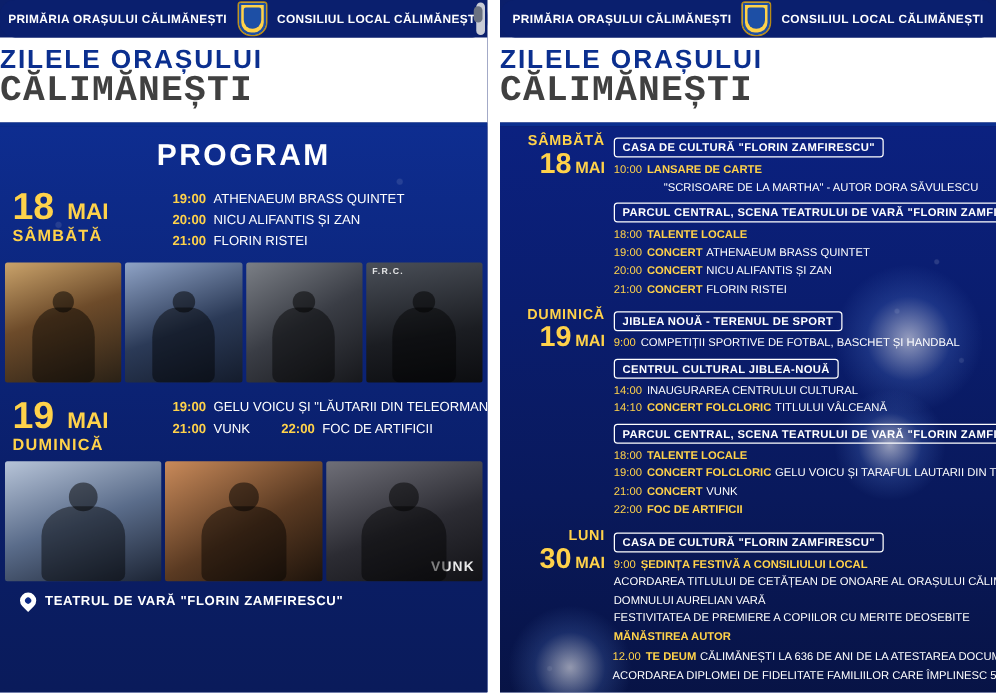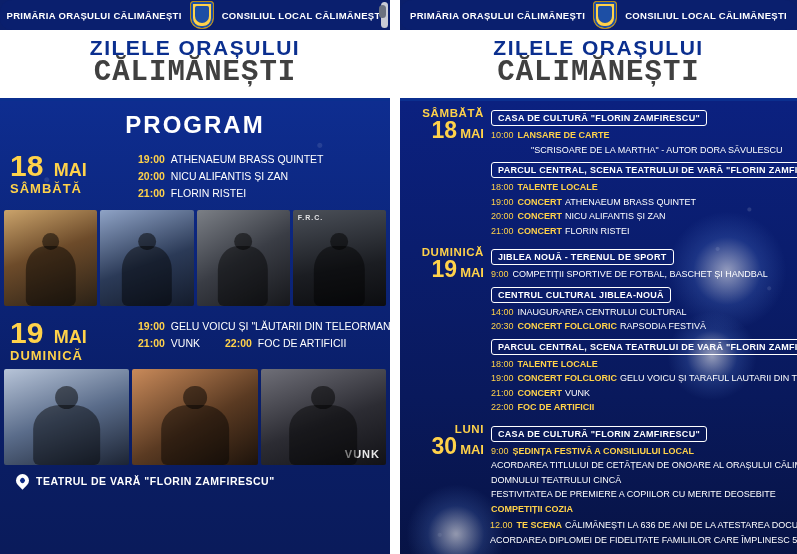--- a/index.html
+++ b/index.html
@@ -23,21 +23,21 @@
     border-radius:3px 3px 11px 11px;
     position:relative;flex:0 0 auto;
     box-shadow:inset 0 0 0 2px #1d4fa5;
   }
   .crest:after{
     content:"";position:absolute;left:4px;top:4px;right:4px;bottom:5px;
     background:#1d4fa5;border-radius:2px 2px 8px 8px;
   }
 
   .title-band{
-    background:#ffffff;text-align:center;padding:6px 0 9px 0;
+    background:#ffffff;padding:6px 0 9px 0;
   }
   .title-band .l1{
     color:#0b2f8f;font-size:21px;font-weight:bold;letter-spacing:1.5px;
     font-family:"Liberation Sans",sans-serif;
   }
   .title-band .l2{
     color:#404040;font-size:29px;font-weight:bold;letter-spacing:1px;
     margin-top:-4px;
     font-family:Liberation Mono, monospace;
   }
@@ -315,21 +315,21 @@
           <div class="venue-box">JIBLEA NOUĂ - TERENUL DE SPORT</div>
           <div class="ev">
             <span class="t">9:00</span><span>COMPETIȚII SPORTIVE DE FOTBAL, BASCHET ȘI HANDBAL</span>
           </div>
 
           <div class="venue-box">CENTRUL CULTURAL JIBLEA-NOUĂ</div>
           <div class="ev">
             <span class="t">14:00</span><span>INAUGURAREA CENTRULUI CULTURAL</span>
           </div>
           <div class="ev">
-            <span class="t">20:30</span><span class="k">CONCERT FOLCLORIC</span><span>RAPSODIA FESTIVĂ</span>
+            <span class="t">14:10</span><span class="k">CONCERT FOLCLORIC</span><span>TITLULUI VÂLCEANĂ</span>
           </div>
 
           <div class="venue-box">PARCUL CENTRAL, SCENA TEATRULUI DE VARĂ "FLORIN ZAMFIRESCU"</div>
           <div class="ev">
             <span class="t">18:00</span><span class="k">TALENTE LOCALE</span>
           </div>
           <div class="ev">
             <span class="t">19:00</span><span class="k">CONCERT FOLCLORIC</span><span>GELU VOICU ȘI TARAFUL LAUTARII DIN TELEORMAN</span>
           </div>
           <div class="ev">
@@ -348,32 +348,32 @@
         </div>
         <div class="rp-col">
           <div class="venue-box">CASA DE CULTURĂ "FLORIN ZAMFIRESCU"</div>
           <div class="ev">
             <span class="t">9:00</span><span class="k">ȘEDINȚA FESTIVĂ A CONSILIULUI LOCAL</span>
           </div>
           <div class="ev">
             <span>ACORDAREA TITLULUI DE  CETĂȚEAN DE ONOARE AL ORAȘULUI CĂLIMĂNEȘTI</span>
           </div>
           <div class="ev">
-            <span>DOMNULUI TEATRULUI CINCĂ</span>
+            <span>DOMNULUI AURELIAN VARĂ</span>
           </div>
           <div class="ev">
             <span>FESTIVITATEA DE PREMIERE A COPIILOR CU MERITE DEOSEBITE</span>
           </div>
-          <div class="ev ev-yellow">COMPETIȚII COZIA</div>
+          <div class="ev ev-yellow">MĂNĂSTIREA AUTOR</div>
         </div>
       </div>
 
       <div class="tail">
         <div class="ev">
-          <span class="t">12.00</span><span class="k">TE SCENA</span><span>CĂLIMĂNEȘTI LA 636 DE ANI DE LA ATESTAREA DOCUMENTARĂ</span>
+          <span class="t">12.00</span><span class="k">TE DEUM</span><span>CĂLIMĂNEȘTI LA 636 DE ANI DE LA ATESTAREA DOCUMENTARĂ</span>
         </div>
         <div class="ev">
           <span>ACORDAREA DIPLOMEI DE FIDELITATE FAMILIILOR CARE ÎMPLINESC 50 DE ANI DE CĂSNICIE</span>
         </div>
       </div>
 
     </div>
   </div>
 
 </div>

